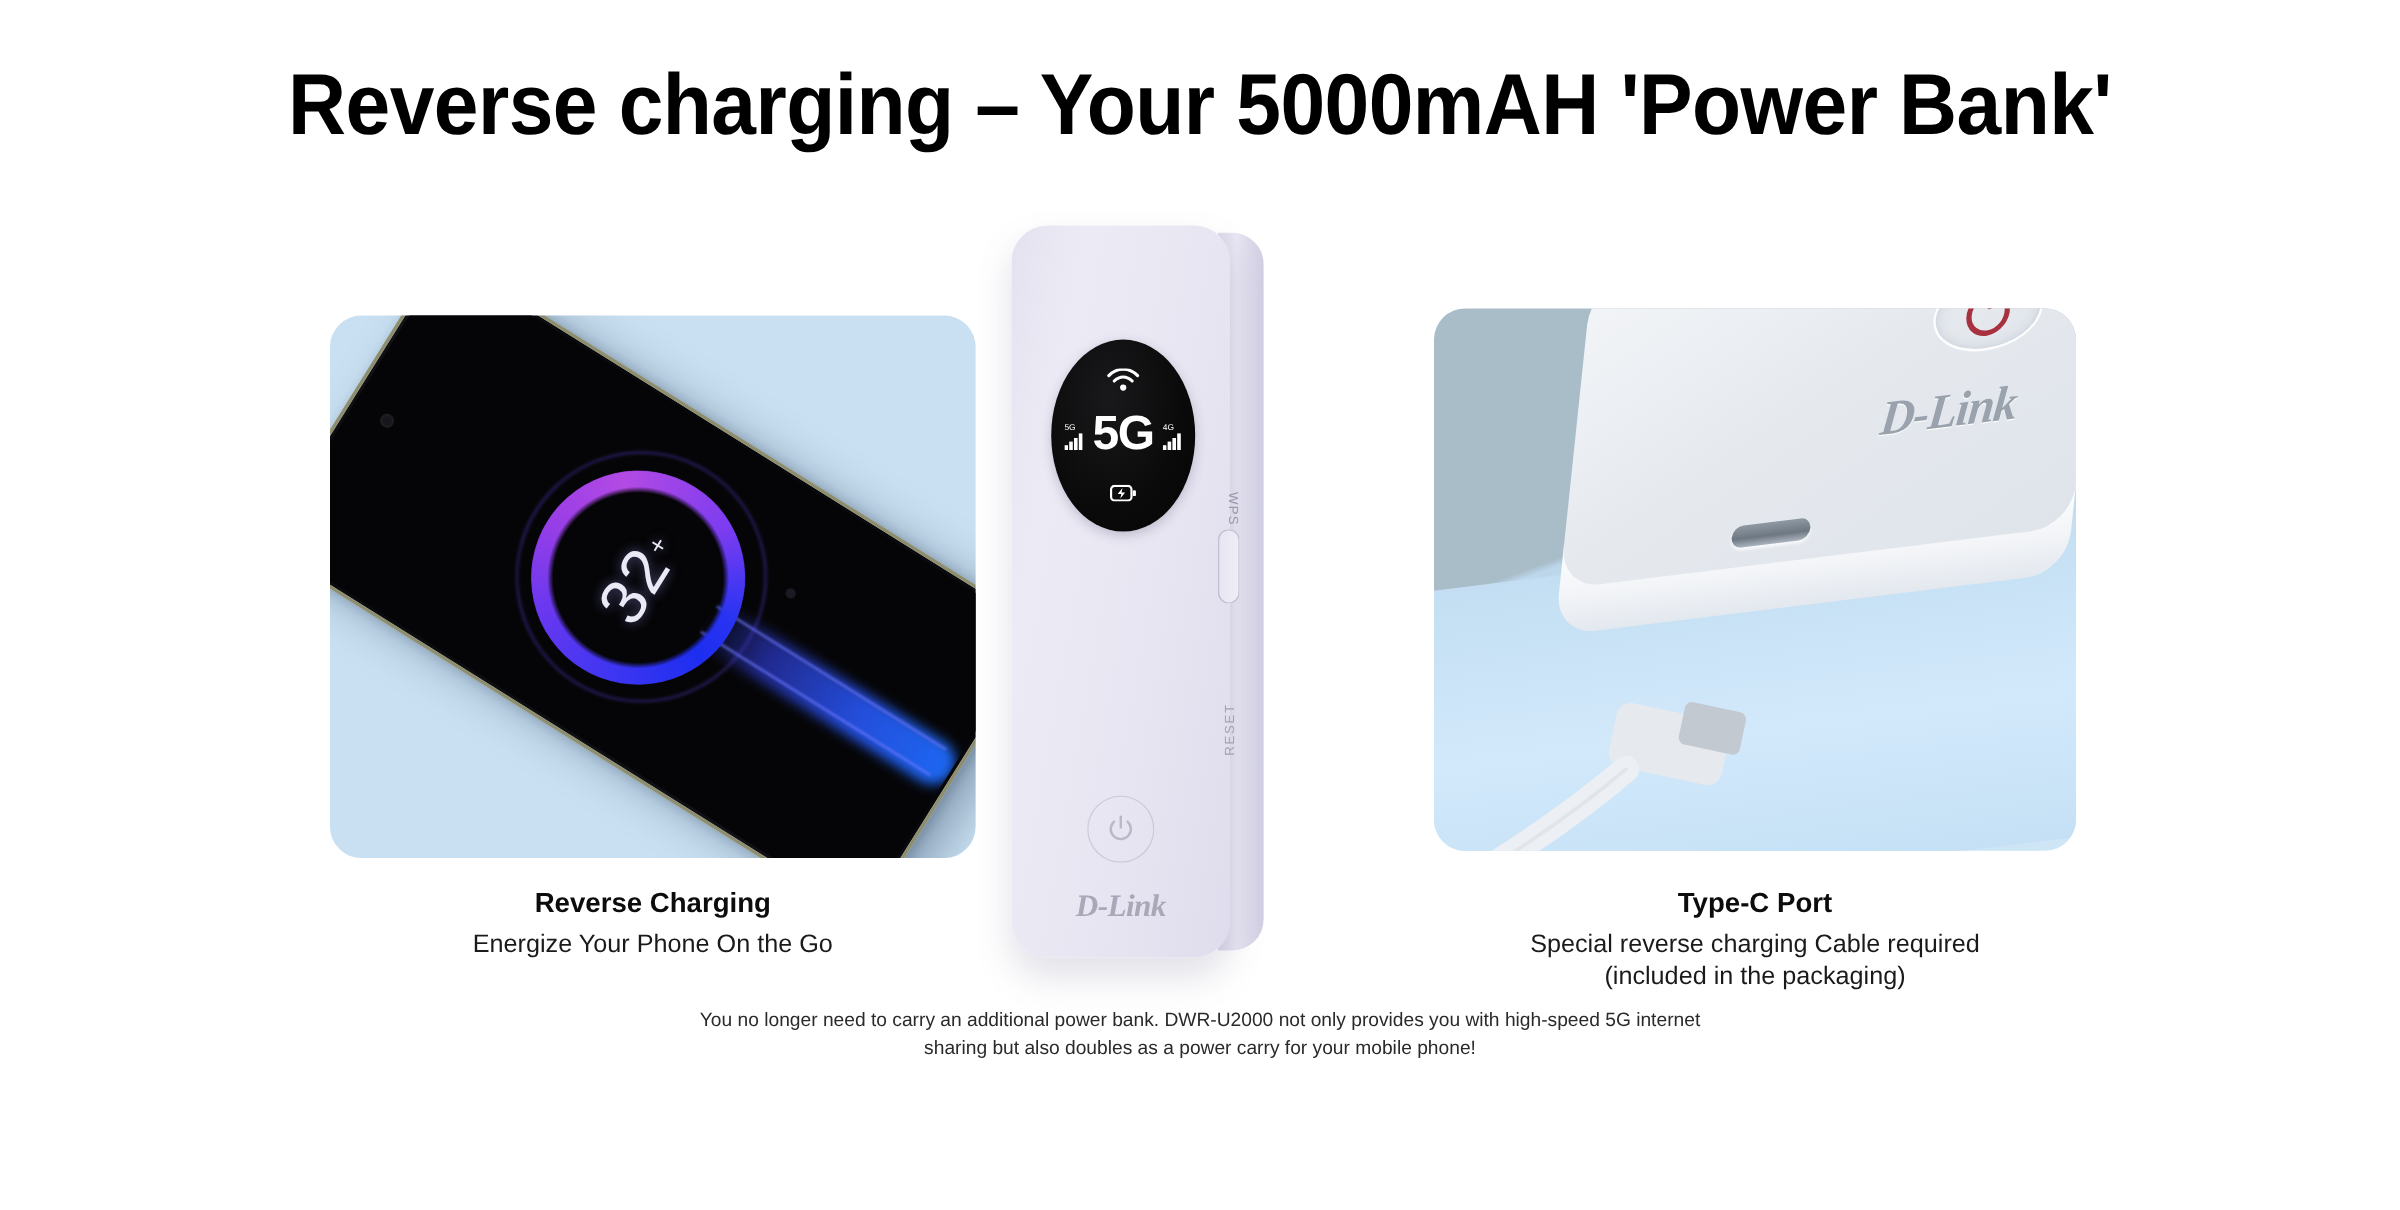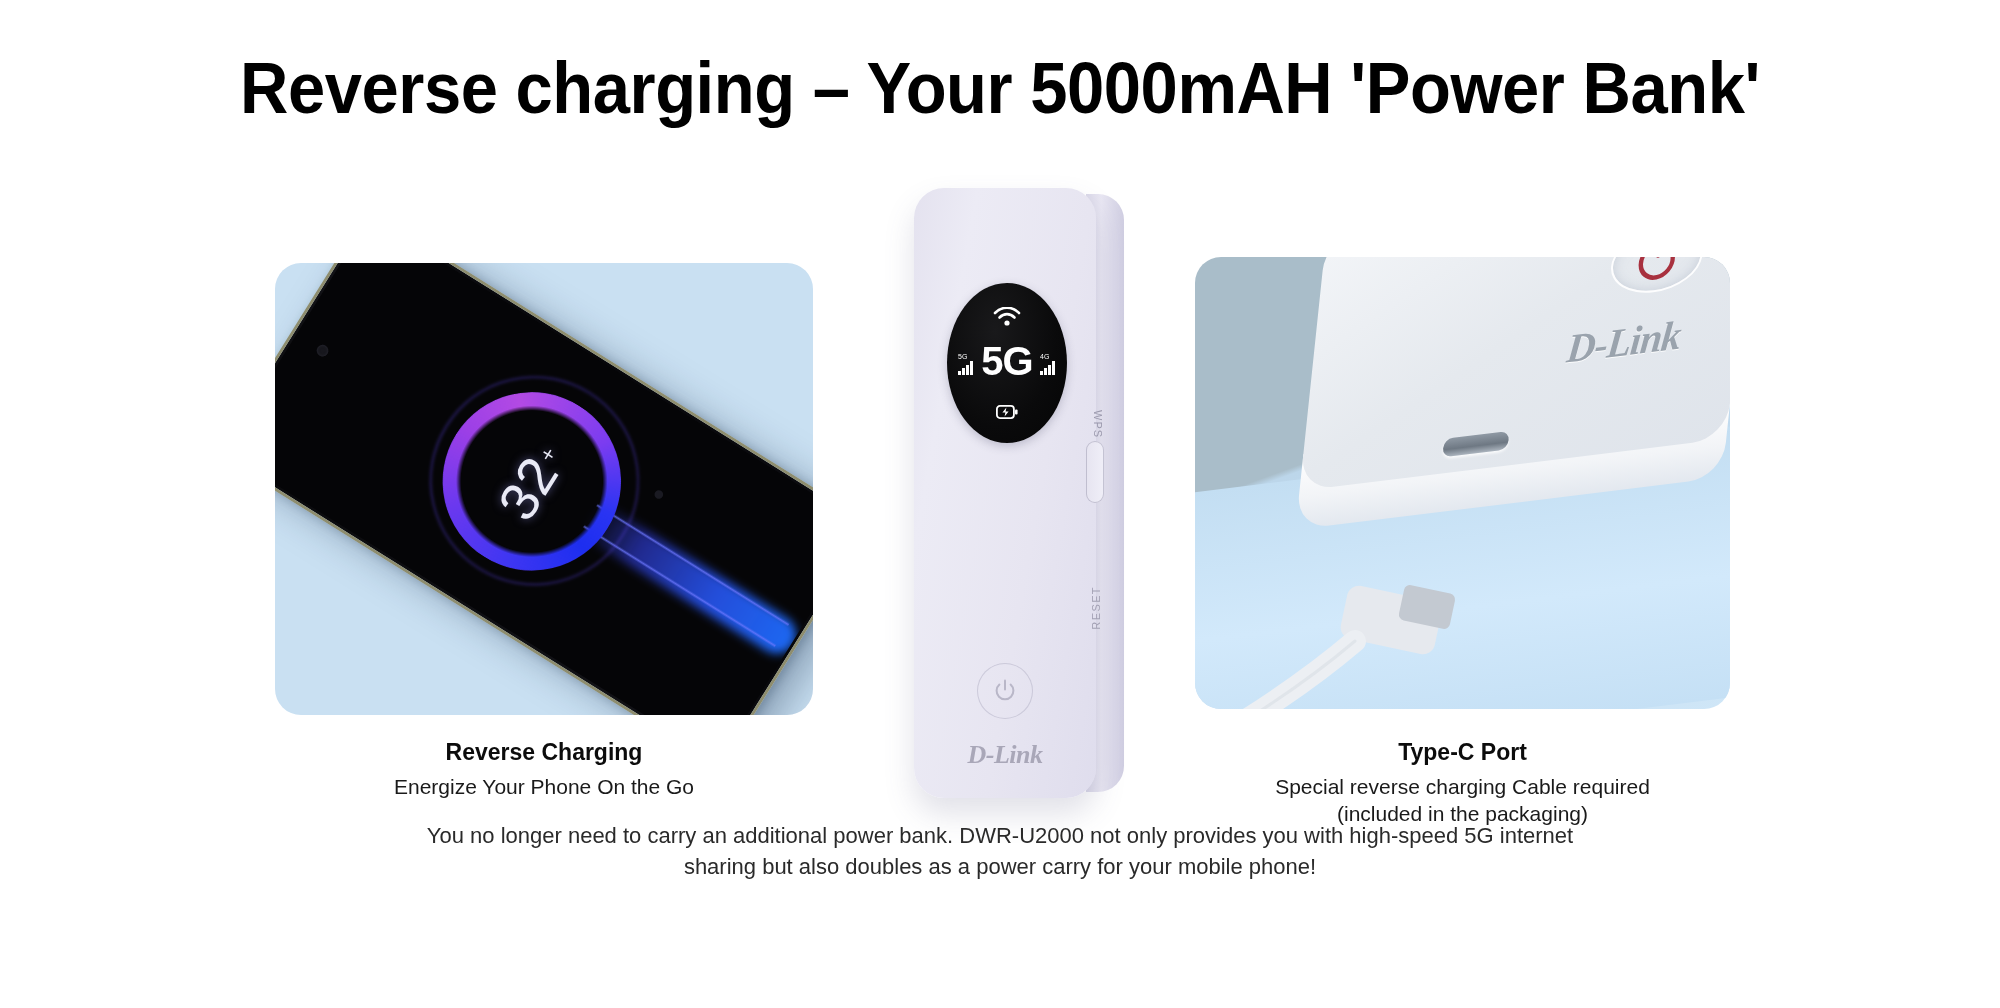--- a/index.html
+++ b/index.html
@@ -268,21 +268,21 @@
     position: absolute;
     left: 20px;
     top: 300px;
     width: 320px;
     height: 200px;
   }
 
   
   #hero-device {
     position: absolute;
-    left: 914px;
+    left: 843px;
     top: 188px;
     width: 210px;
     height: 610px;
   }
   .hero-face {
     position: absolute;
     left: 0; top: 0;
     width: 182px;
     height: 610px;
     border-radius: 30px;
@@ -410,24 +410,24 @@
     line-height: 1.30;
     margin-top: 6px;
     font-family: "Liberation Sans Narrow", "Liberation Sans", sans-serif;
   }
   #caption-left  { left: 275px;  top: 738px; width: 538px; }
   #caption-right { left: 1195px; top: 738px; width: 535px; }
 
   #footnote {
     position: absolute;
     left: 400px;
-    top: 820px;
+    top: 840px;
     width: 1200px;
     text-align: center;
-    font-size: 22px;
+    font-size: 16px;
     line-height: 1.42;
     color: #2a2a2a;
     font-family: "Liberation Sans Narrow", "Liberation Sans", sans-serif;
   }
 </style>
 </head>
 <body>
 
 <div class="stage">
 

